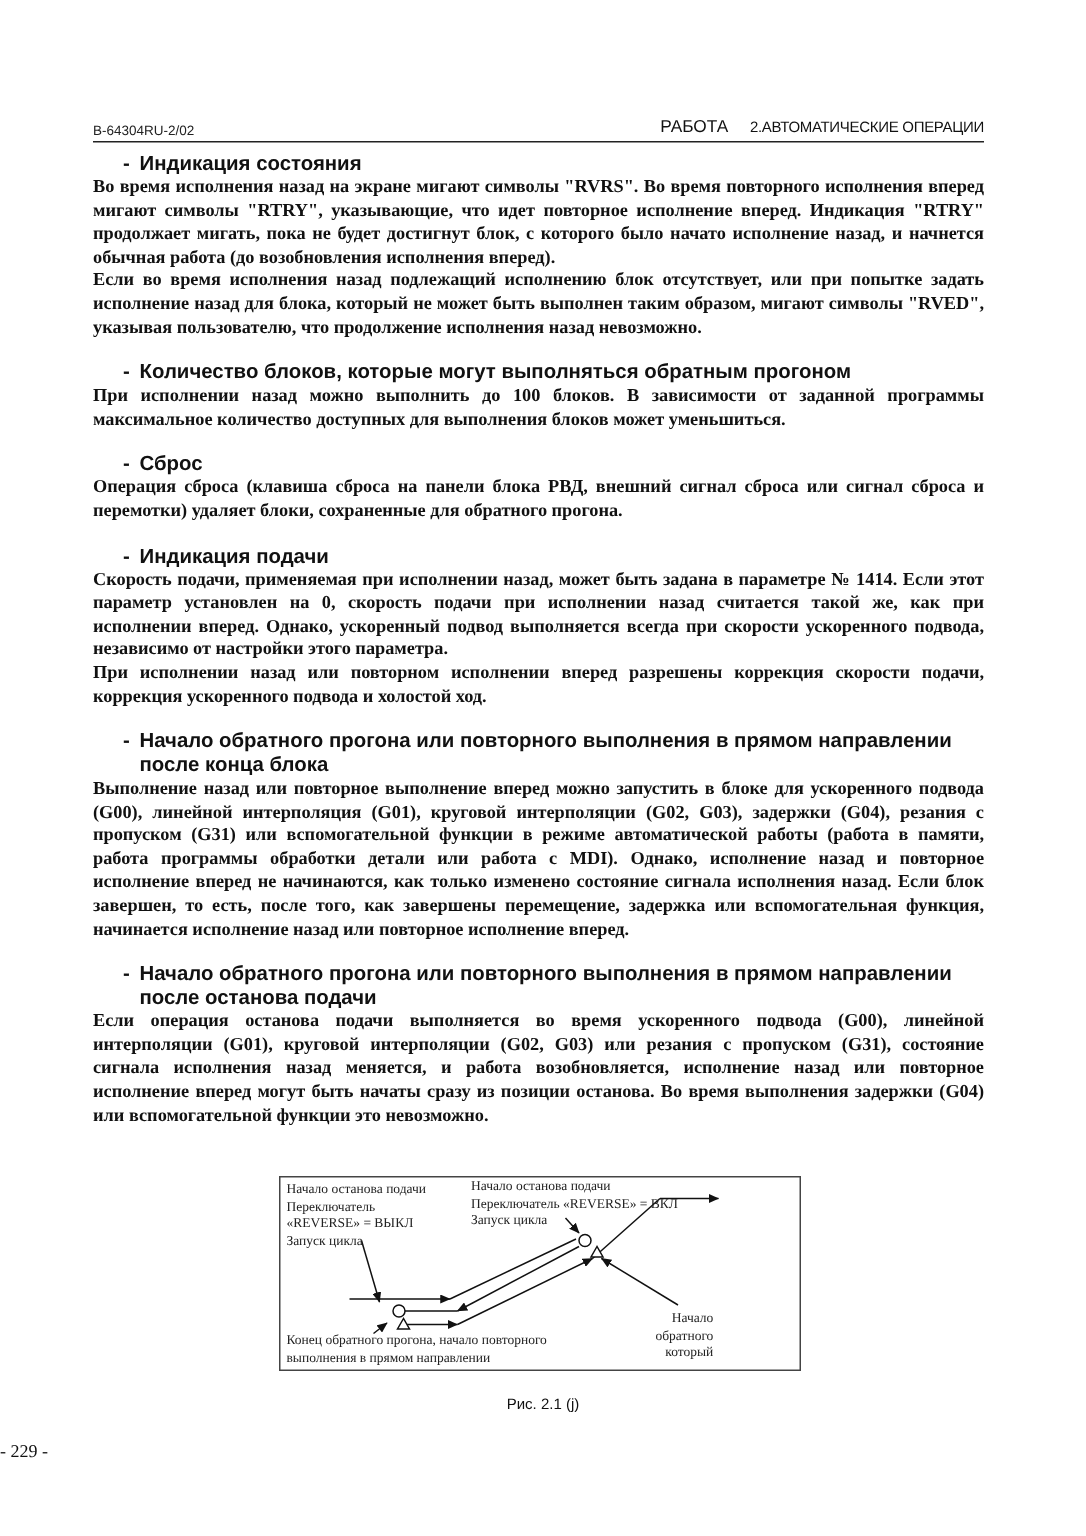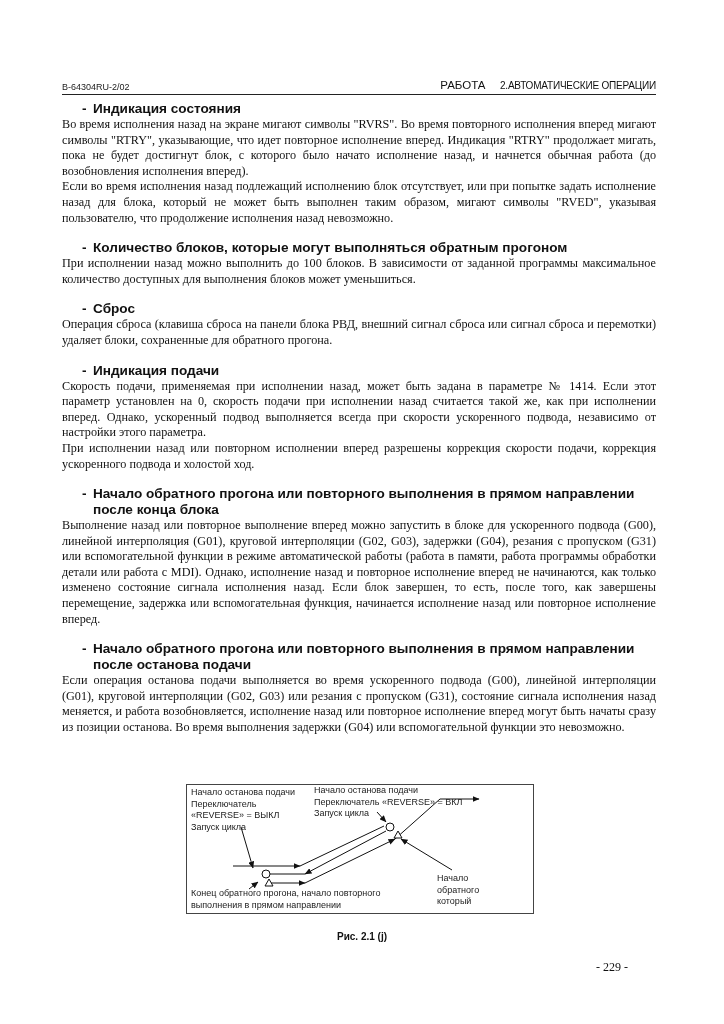--- a/index.html
+++ b/index.html
@@ -7,32 +7,32 @@
   .header { position:absolute; left:62px; top:78px; width:594px; height:16px; border-bottom:1px solid #222; }
   .hdr-doc { position:absolute; left:0; bottom:2px; font-family:"Liberation Sans", sans-serif; font-size:9px; color:#222; }
   .hdr-right { position:absolute; right:0; bottom:1px; font-family:"Liberation Sans", sans-serif; white-space:nowrap; }
   .hdr-section { font-size:11.5px; margin-right:10px; color:#111; }
   .hdr-chapter { font-size:10px; color:#111; letter-spacing:-0.2px; }
   .content { position:absolute; left:62px; top:101px; width:594px; }
   .section { margin:0; }
   .sec-title { font-family:"Liberation Sans", sans-serif; font-weight:bold; font-size:13.6px; line-height:16px; display:flex; margin:0; }
   .sec-dash { width:31px; padding-left:20px; flex:none; box-sizing:border-box; }
   .sec-text { flex:1; }
-  .para { font-family:"Liberation Serif", serif; font-size:12.2px; line-height:15.6px; text-align:justify; margin:0; }
+  .para { font-family:"Liberation Serif", serif; font-size:12.2px; line-height:15.6px; text-align:justify; margin:0;font-weight:bold; }
   .s1 { margin-top:0; }
   .s2 { margin-top:14px; }
   .s3 { margin-top:14px; }
   .s4 { margin-top:14px; }
   .s5 { margin-top:14px; }
   .s6 { margin-top:14px; }
   .figure { position:absolute; left:186px; top:784px; width:346px; height:128px; border:1px solid #444; }
-  .fig-label { position:absolute; font-family:Liberation Sans, sans-serif; font-size:9px; line-height:11.5px; color:#222; white-space:nowrap; }
+  .fig-label { position:absolute; font-family:Liberation Serif, serif; font-size:9px; line-height:11.5px; color:#222; white-space:nowrap; }
   .fig-svg { position:absolute; left:0; top:0; }
-  .caption { position:absolute; left:0; width:724px; top:931px; text-align:center; font-family:"Liberation Sans", sans-serif; font-weight:bold; font-size:10px; }
-  .pageno { position:absolute; left:0; width:628px; top:960px; text-align:right; font-family:"Liberation Serif", serif; font-size:12px; }
+  .caption { position:absolute; left:0; width:724px; top:931px; text-align:center; font-family:"Liberation Sans", sans-serif; font-weight:normal; font-size:10px; }
+  .pageno { position:absolute; left:0; width:628px; top:960px; text-align:left; font-family:"Liberation Serif", serif; font-size:12px; }
 </style>
 </head>
 <body>
 
 <div class="header">
   <span class="hdr-doc">B-64304RU-2/02</span>
   <span class="hdr-right">
     <span class="hdr-section">РАБОТА</span>
     <span class="hdr-chapter">2.АВТОМАТИЧЕСКИЕ ОПЕРАЦИИ</span>
   </span>
@@ -129,21 +129,21 @@
   </div>
   <div class="fig-label" style="left:127px;top:0px;">
     <div>Начало останова подачи</div>
     <div>Переключатель «REVERSE» = ВКЛ</div>
     <div>Запуск цикла</div>
   </div>
   <div class="fig-label" style="left:4px;top:103px;">
     <div>Конец обратного прогона, начало повторного</div>
     <div>выполнения в прямом направлении</div>
   </div>
-  <div class="fig-label" style="left:250px;top:88px;">
+  <div class="fig-label" style="left:250px;top:88px;text-align:right;">
     <div>Начало</div>
     <div>обратного</div>
     <div>который</div>
   </div>
 </div>
 
 <div class="caption">Рис. 2.1 (j)</div>
 <div class="pageno">- 229 -</div>
 
 </body></html>

